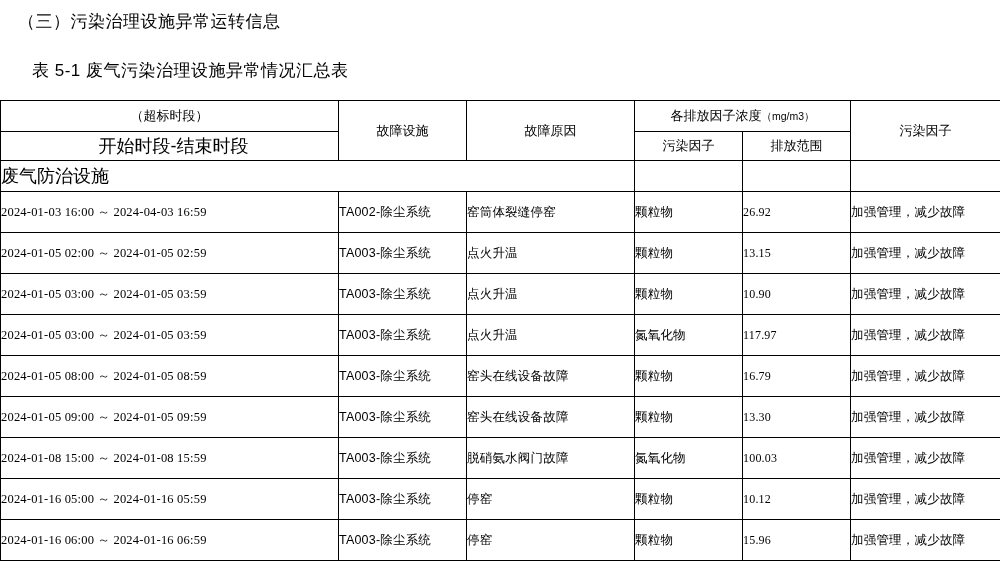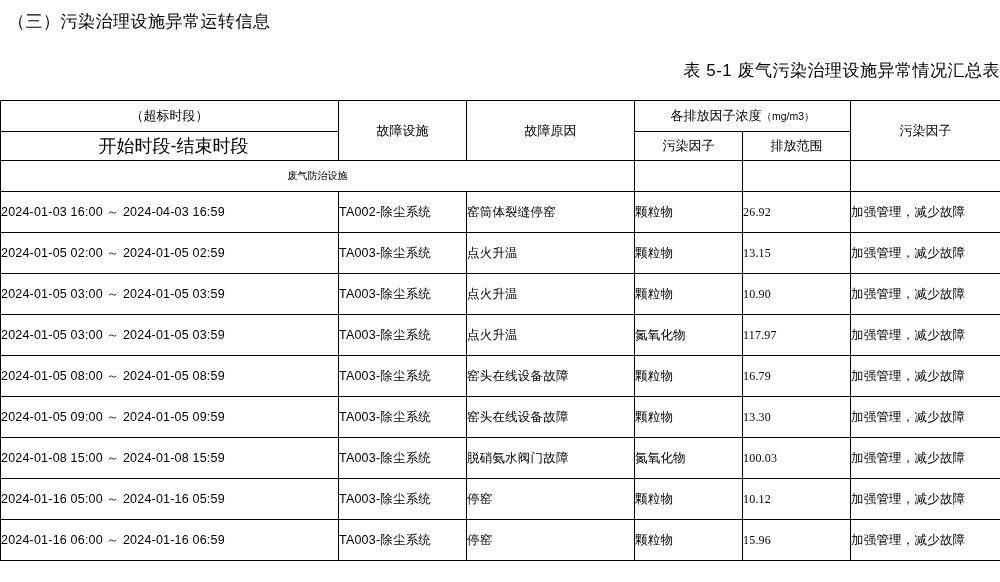--- a/index.html
+++ b/index.html
@@ -17,30 +17,31 @@
   .page {
     position: relative;
     width: 1000px;
     height: 582px;
     box-sizing: border-box;
   }
   .section-heading {
     font-family: "Liberation Sans", "DejaVu Sans", sans-serif;
     font-size: 17px;
     font-weight: 400;
-    padding: 10px 0 0 8px;
+    padding: 10px 0 0 18px;
     letter-spacing: 0.5px;
   }
   .table-title {
-    text-align: right;
+    text-align: left;
     font-family: "Liberation Sans", "DejaVu Sans", sans-serif;
     font-size: 17px;
     margin-top: 26px;
     margin-bottom: 18px;
     letter-spacing: 0.5px;
+    padding-left: 32px;
   }
   table.report {
     border-collapse: collapse;
     width: 1000px;
     table-layout: fixed;
     font-size: 12.5px;
   }
   table.report th,
   table.report td {
     border: 1px solid #000000;
@@ -75,38 +76,37 @@
   .conc-top {
     height: 30px;
     text-align: center;
     font-size: 13px;
   }
   .unit {
     font-size: 10.5px;
   }
   .group-row td {
     height: 30px;
-    text-align: center;
-    font-size: 10px;
+    font-size: 18px;
   }
   td.data {
     height: 40px;
     font-size: 12.5px;
     padding-left: 8px;
     padding-right: 4px;
     text-align: left;
     white-space: nowrap;
     letter-spacing: 0.2px;
   }
   td.data.num {
     font-family: Liberation Serif, serif;
     font-size: 12px;
   }
   td.data.time {
-    font-family: Liberation Sans, sans-serif;
+    font-family: Liberation Serif, serif;
     font-size: 12.5px;
   }
   col.c1 { width: 338px; }
   col.c2 { width: 128px; }
   col.c3 { width: 168px; }
   col.c4 { width: 108px; }
   col.c5 { width: 108px; }
   col.c6 { width: 150px; }
 </style>
 </head>

